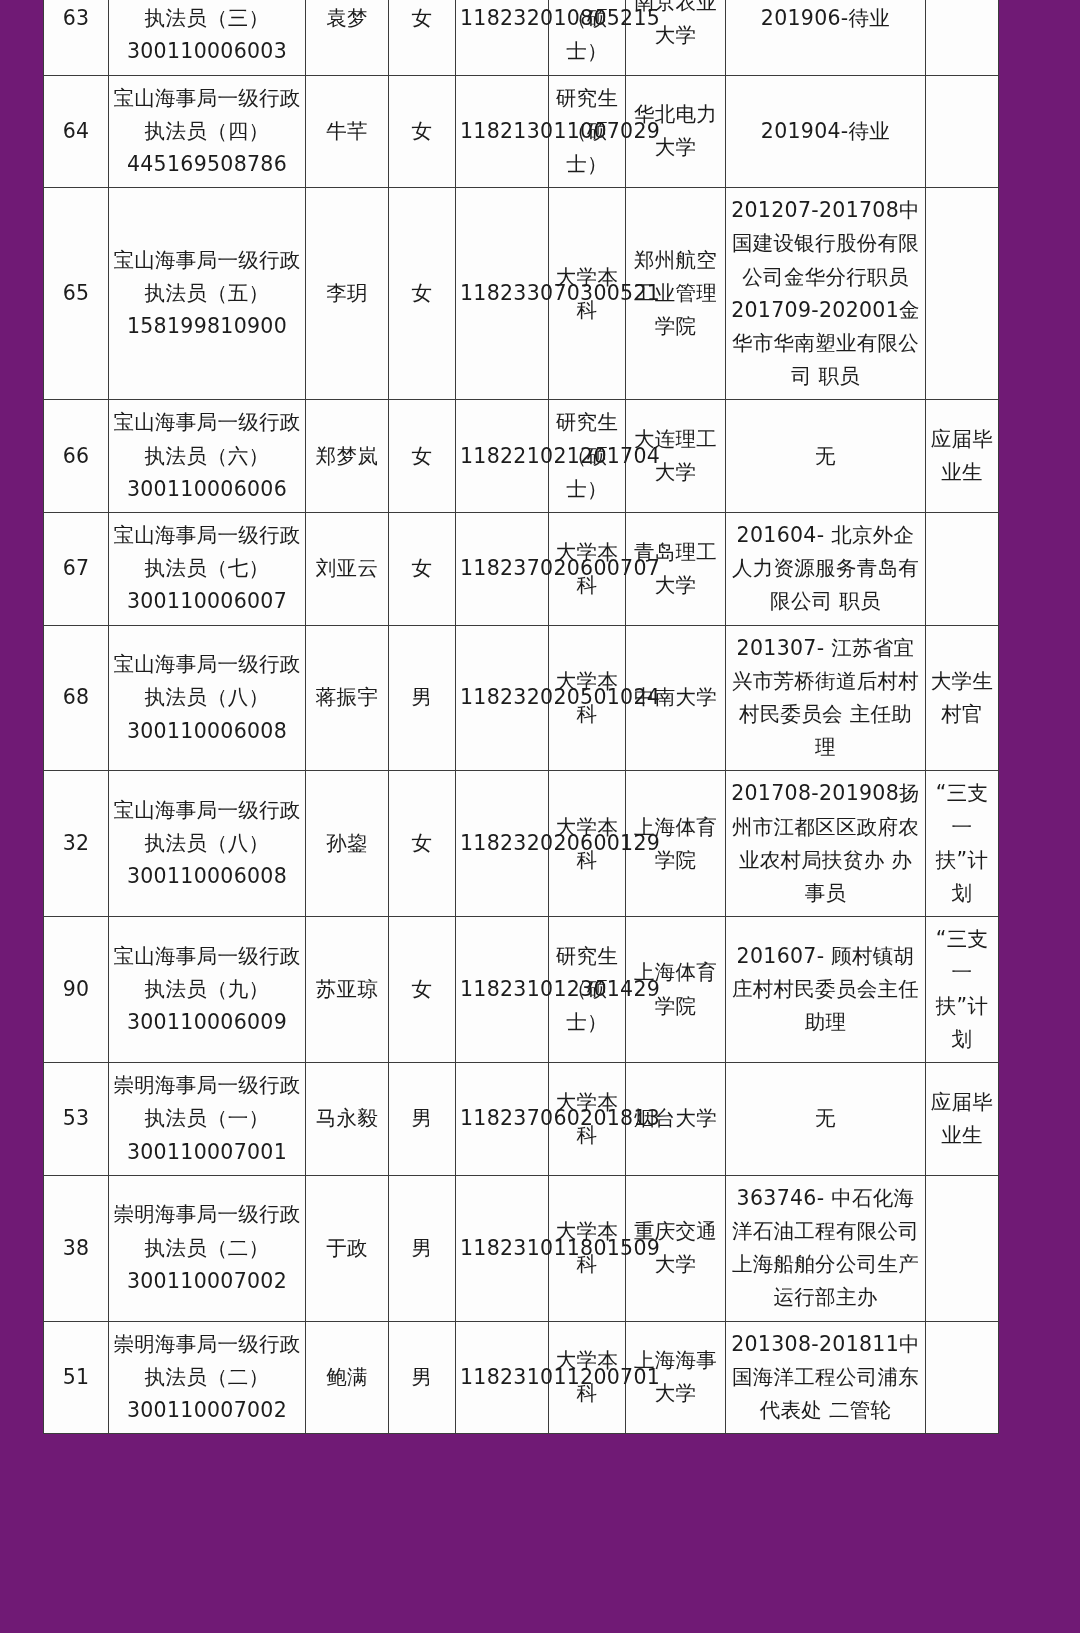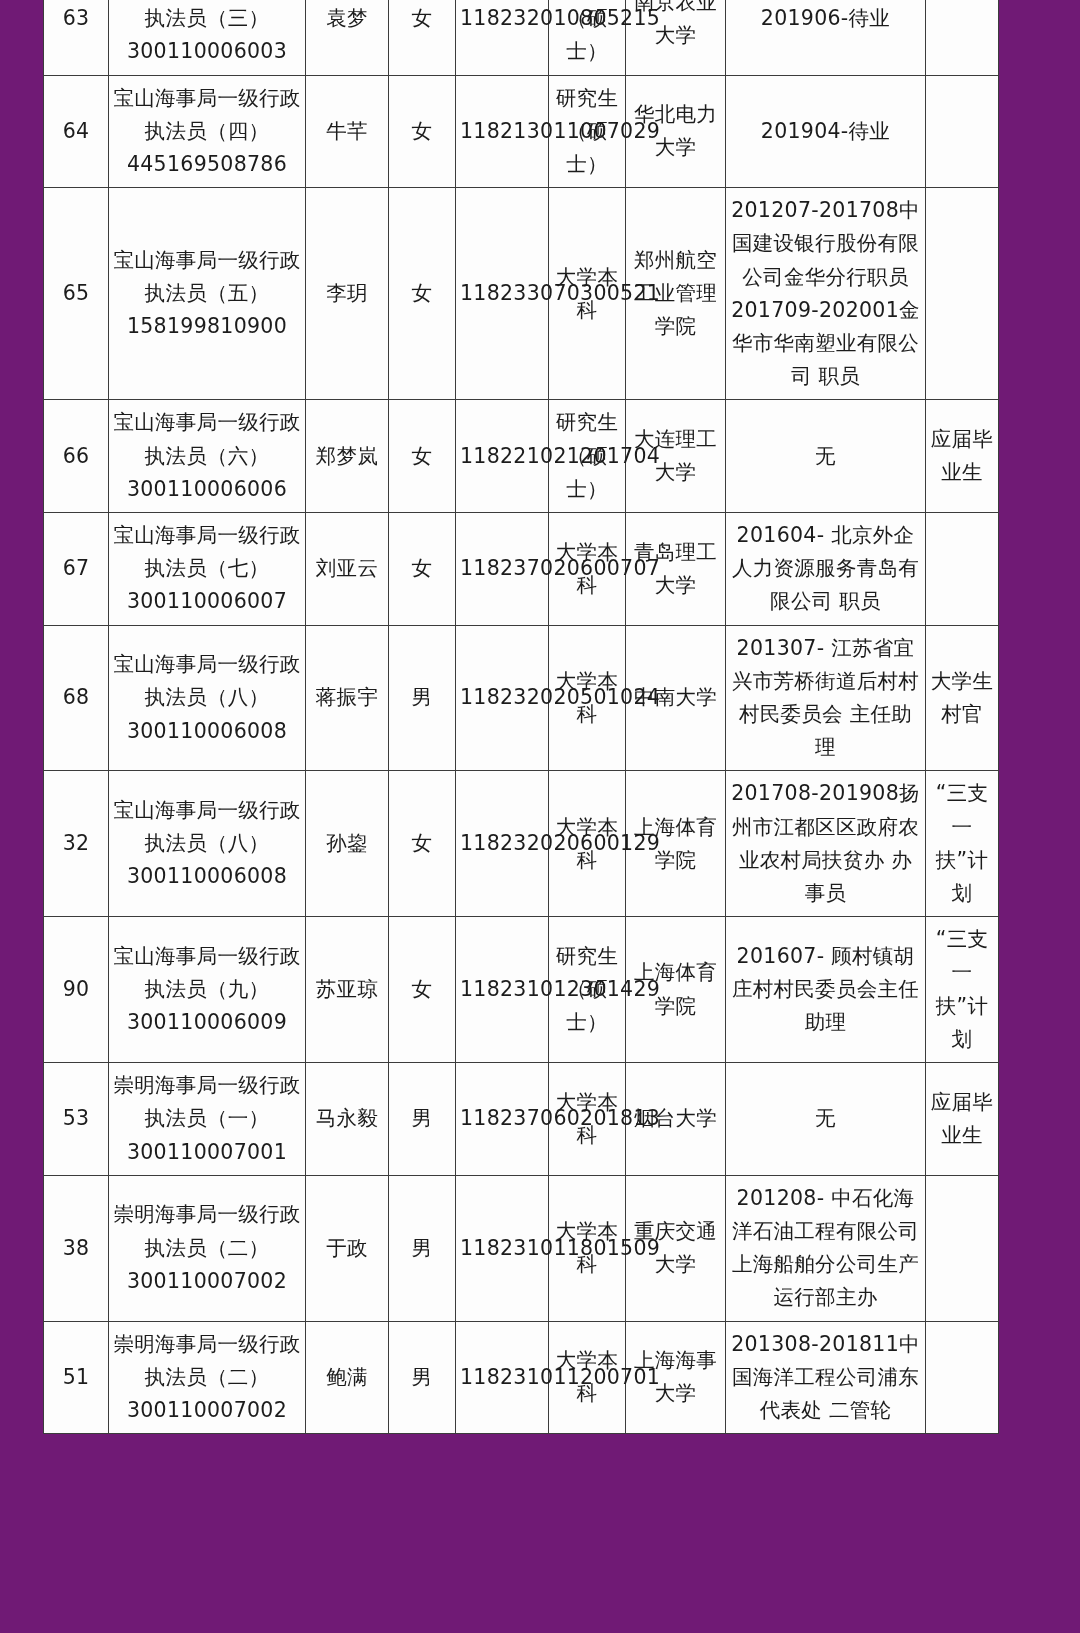--- a/index.html
+++ b/index.html
@@ -195,21 +195,21 @@
       </tr>
 
       <tr>
         <td class="no">38</td>
         <td class="post">崇明海事局一级行政执法员（二）300110007002</td>
         <td class="name">于政</td>
         <td class="sex">男</td>
         <td class="id">118231011801509</td>
         <td class="edu">大学本科</td>
         <td class="school">重庆交通大学</td>
-        <td class="work">201208- 中石化海洋石油工程有限公司上海船舶分公司生产运行部主办</td>
+        <td class="work">363746- 中石化海洋石油工程有限公司上海船舶分公司生产运行部主办</td>
         <td class="remark"></td>
       </tr>
 
       <tr>
         <td class="no">51</td>
         <td class="post">崇明海事局一级行政执法员（二）300110007002</td>
         <td class="name">鲍满</td>
         <td class="sex">男</td>
         <td class="id">118231011200701</td>
         <td class="edu">大学本科</td>

